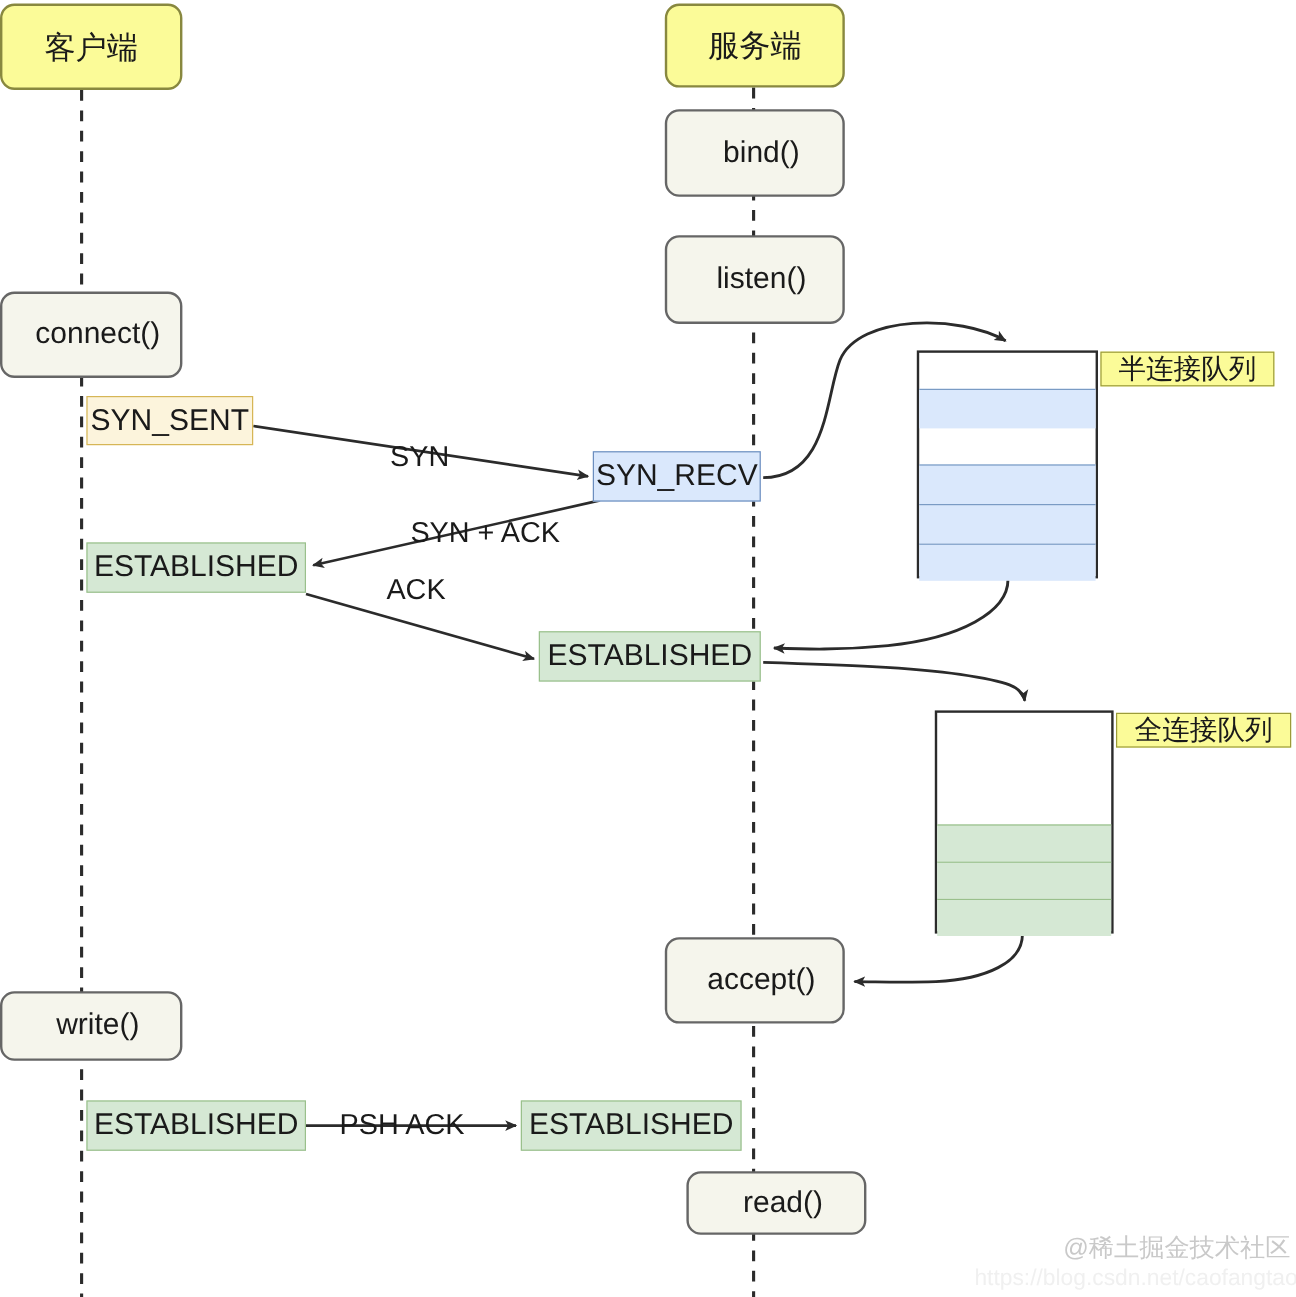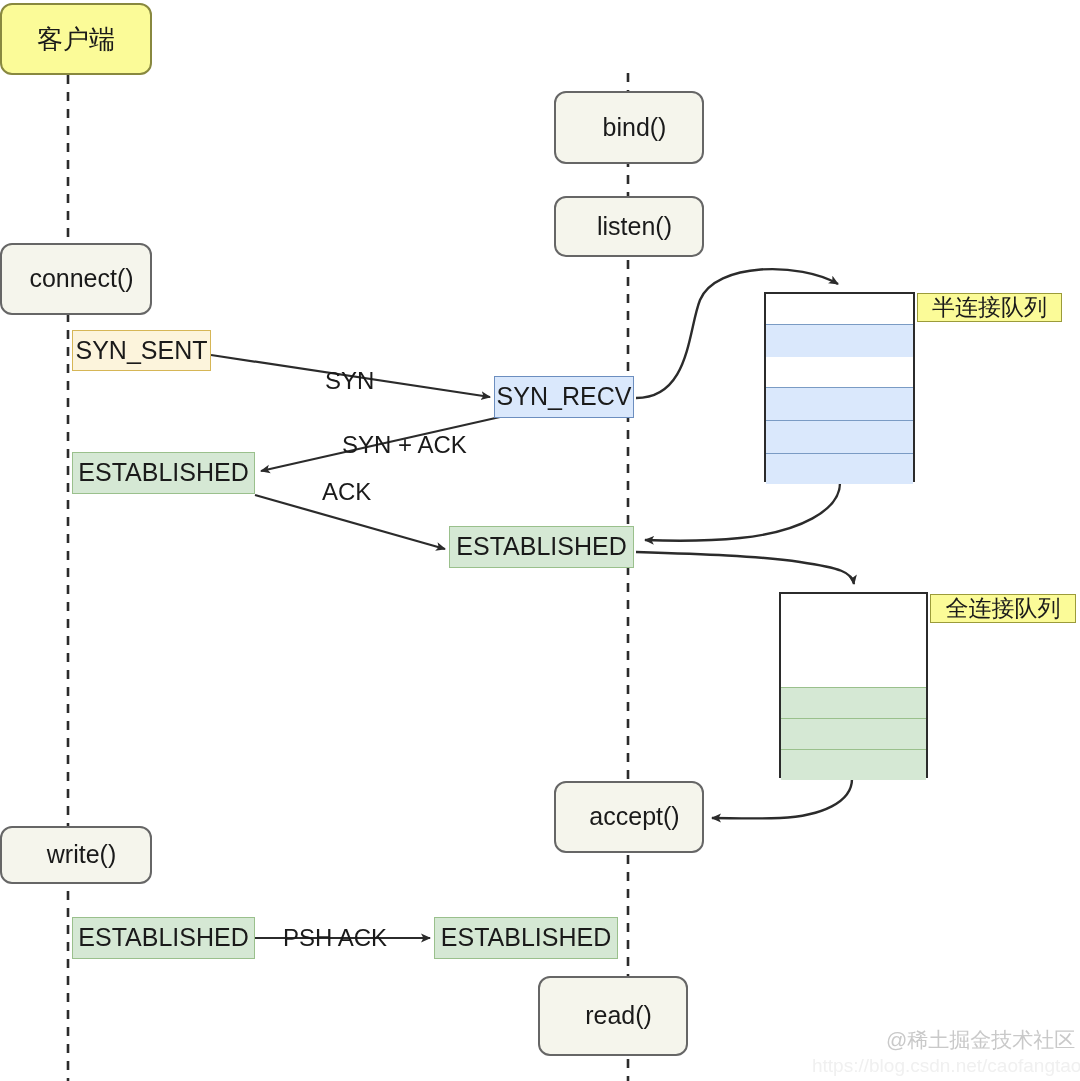--- a/index.html
+++ b/index.html
@@ -137,34 +137,37 @@
 
     <path d="M 852 779 C 852 802 822 816 780 818 C 750 819 730 818 712 818" fill="none" stroke="#2b2b2b" stroke-width="2.4" marker-end="url(#arrow)"></path>
 
     <line x1="255" y1="938" x2="430" y2="938" stroke="#2b2b2b" stroke-width="2.2" marker-end="url(#arrow)"></line>
   </svg>
 
   <div class="node actor" style="left:0px; top:3px; width:152px; height:72px;">
     <span>客户端</span>
   </div>
 
+  <div class="node actor" style="left:554px; top:3px; width:150px; height:70px;">
+    <span>服务端</span>
+  </div>
 
   <div class="node proc" style="left:554px; top:91px; width:150px; height:73px;">
     <span>bind()</span>
   </div>
 
-  <div class="node proc" style="left:554px; top:196px; width:150px; height:61px;">
+  <div class="node proc" style="left:554px; top:196px; width:150px; height:74px;">
     <span>listen()</span>
   </div>
 
   <div class="node proc" style="left:554px; top:781px; width:150px; height:72px;">
     <span>accept()</span>
   </div>
 
-  <div class="node proc" style="left:538px; top:976px; width:150px; height:80px;">
+  <div class="node proc" style="left:572px; top:976px; width:150px; height:53px;">
     <span>read()</span>
   </div>
 
   <div class="node proc" style="left:0px; top:243px; width:152px; height:72px;">
     <span>connect()</span>
   </div>
 
   <div class="node proc" style="left:0px; top:826px; width:152px; height:58px;">
     <span>write()</span>
   </div>

